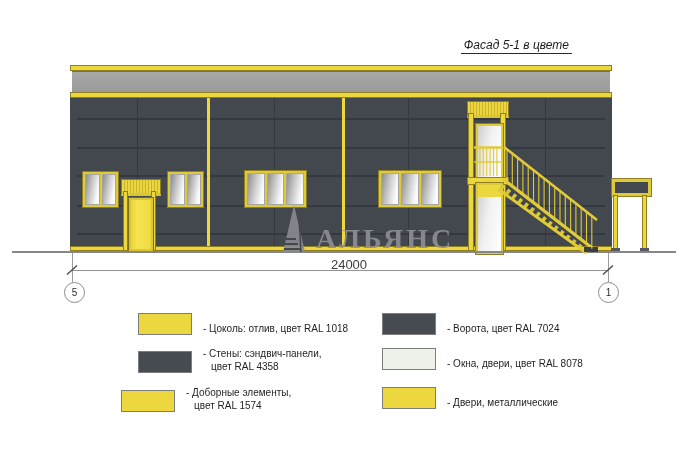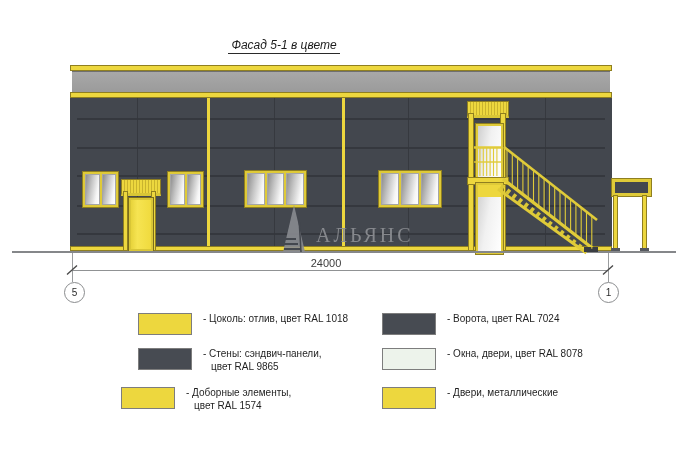--- a/index.html
+++ b/index.html
@@ -1,21 +1,21 @@
 <!DOCTYPE html>
 <html><head>
 <meta charset="utf-8">
 <style>
   html,body{margin:0;padding:0;background:#ffffff;}
   #stage{position:relative;width:700px;height:474px;background:#fff;overflow:hidden;
          font-family:"Liberation Sans",sans-serif;}
   .abs{position:absolute;}
 
   
-  #title-wrap{left:4px;top:35px;width:560px;text-align:center;}
+  #title-wrap{left:12px;top:35px;width:560px;text-align:right;}
   #title-wrap span{display:inline-block;font-style:italic;font-size:12px;color:#1c1c1c;
                    border-bottom:1px solid #2a2a2a;padding:0 3px 1px 3px;}
 
   
   #building{left:70px;top:65px;width:542px;height:186px;}
   .coping{left:0;top:0;width:542px;height:6px;background:#EDD73E;box-shadow:0 0 0 1px #8F7F20 inset;}
   .parapet{left:2px;top:6px;width:538px;height:21px;background:linear-gradient(180deg,#a8a8a8,#9a9a9a);
            border-top:1px solid #6f6f6f;border-bottom:1px solid #6f6f6f;}
   .band2{left:0;top:27px;width:542px;height:6px;background:#EDD73E;box-shadow:0 0 0 1px #8F7F20 inset;}
   .wall{left:0;top:33px;width:542px;height:148px;background:#43474E;}
@@ -42,34 +42,34 @@
   
   #signboard{left:612px;top:179px;width:39px;height:17px;background:#43474E;
              border:3px solid #DFCA38;box-shadow:0 0 0 1px #8F7F20;box-sizing:border-box;}
   .sign-post{top:196px;width:3px;height:55px;background:#EDD73E;box-shadow:0 0 0 1px #8F7F20;}
   .base-plate{top:248px;width:9px;height:3px;background:#55585e;}
 
   
   #ground{left:12px;top:251px;width:664px;height:2px;background:#85878A;}
   .ext-line{top:253px;width:1px;height:29px;background:#9a9c9e;}
   #dim-line{left:72px;top:270px;width:536px;height:1px;background:#909294;}
-  #dim-label{left:296px;top:257px;width:60px;text-align:center;font-size:11px;color:#3d3d3d;}
+  #dim-label{left:319px;top:257px;width:60px;text-align:center;font-size:13px;color:#3d3d3d;}
   .axis-circle{top:282px;width:19px;height:19px;border:1px solid #8a8c8e;border-radius:50%;
                background:#fff;display:flex;align-items:center;justify-content:center;
                font-size:10px;color:#2b2b2b;}
 
   
-  #wm-text{left:316px;top:225px;font-family:"Liberation Serif",serif;font-weight:normal;
-           font-size:20px;line-height:1;letter-spacing:3px;color:rgba(140,142,147,0.92);}
+  #wm-text{left:316px;top:225px;font-family:"Liberation Serif",serif;font-weight:bold;
+           font-size:28px;line-height:1;letter-spacing:3px;color:rgba(140,142,147,0.92);}
 
   
   #overlay-svg{left:0;top:0;pointer-events:none;}
 
   
-  .legend-item{display:flex;align-items:flex-start;gap:11px;}
+  .legend-item{display:flex;align-items:flex-end;gap:11px;}
   .swatch{width:54px;height:22px;border:1px solid #7d7d7d;box-sizing:border-box;flex:none;}
   .sw-y{background:#EDD73E;} .sw-d{background:#474B52;} .sw-w{background:#EDF3EB;}
   .legend-text{font-size:10px;line-height:1.25;color:#1f1f1f;white-space:nowrap;}
   .leg-line{display:block;}
   .leg-line.cont{margin-left:8px;}
 </style>
 </head>
 <body>
 
 <div id="stage">
@@ -220,21 +220,21 @@
     <div class="abs legend-item" style="left:138px;top:313px">
       <span class="swatch sw-y"></span>
       <div class="legend-text">
         <span class="leg-line">- Цоколь: отлив, цвет RAL 1018</span>
       </div>
     </div>
     <div class="abs legend-item" style="left:138px;top:348px">
       <span class="swatch sw-d"></span>
       <div class="legend-text">
         <span class="leg-line">- Стены: сэндвич-панели,</span>
-        <span class="leg-line cont">цвет RAL 9865</span>
+        <span class="leg-line cont">цвет RAL 4358</span>
       </div>
     </div>
     <div class="abs legend-item" style="left:121px;top:387px">
       <span class="swatch sw-y"></span>
       <div class="legend-text">
         <span class="leg-line">- Доборные элементы,</span>
         <span class="leg-line cont">цвет RAL 1574</span>
       </div>
     </div>
     <div class="abs legend-item" style="left:382px;top:313px">

